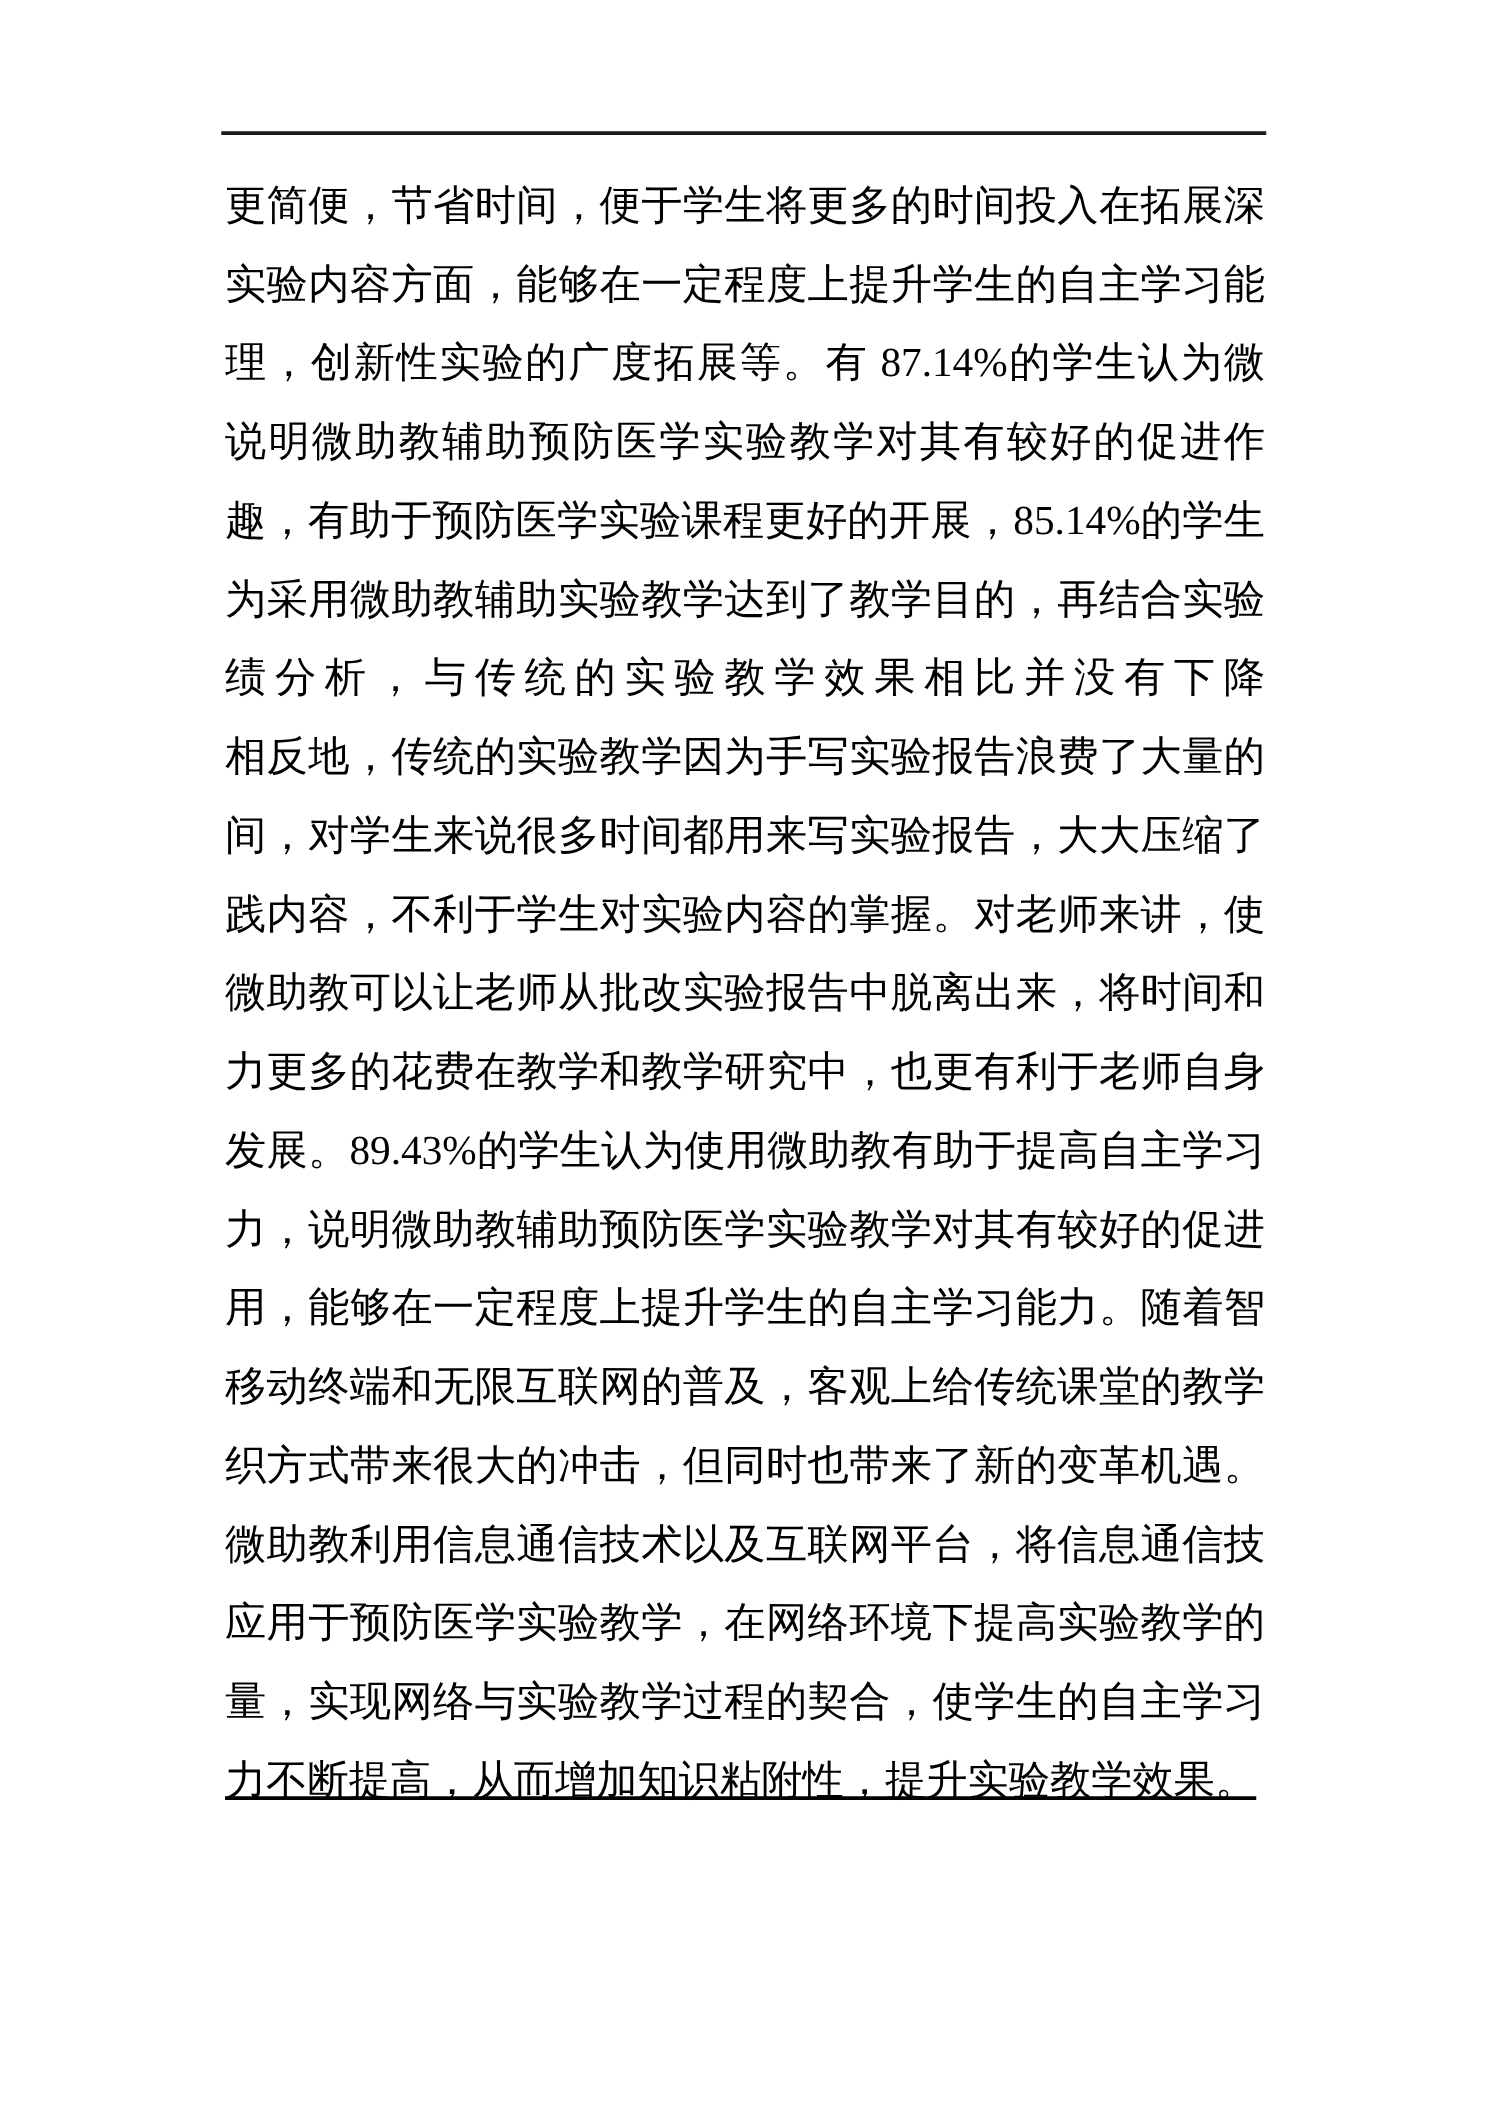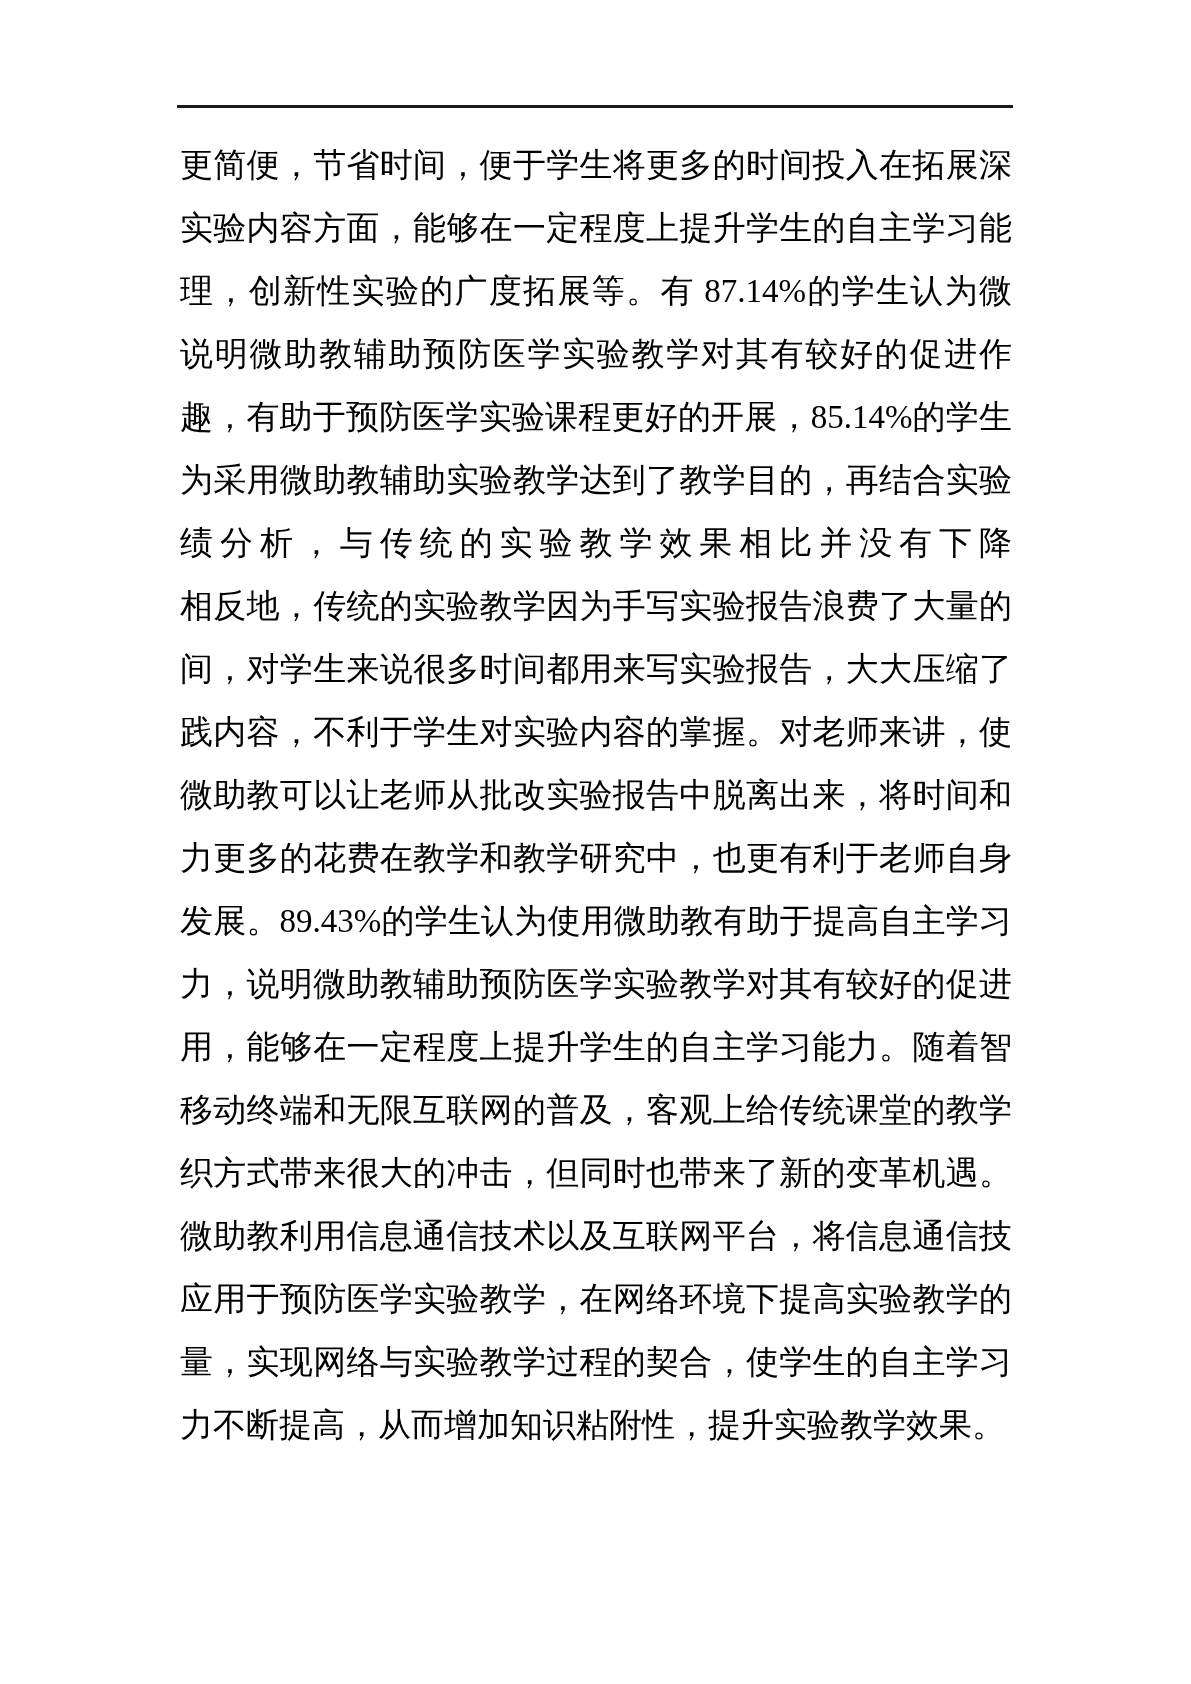--- a/index.html
+++ b/index.html
@@ -36,20 +36,21 @@
     line-height: 63px;
     white-space: nowrap;
     text-align: justify;
     text-align-last: justify;
     text-justify: inter-character;
     white-space: normal;
     overflow: hidden;
   }
   .line.last {
     text-align-last: left;
+    text-decoration: underline;
   }
 </style>
 </head>
 <body>
 
 <div class="page">
   <div class="header-rule"></div>
   <div class="text-block">
       <div class="line">更简便，节省时间，便于学生将更多的时间投入在拓展深度</div>
       <div class="line">实验内容方面，能够在一定程度上提升学生的自主学习能力</div>

